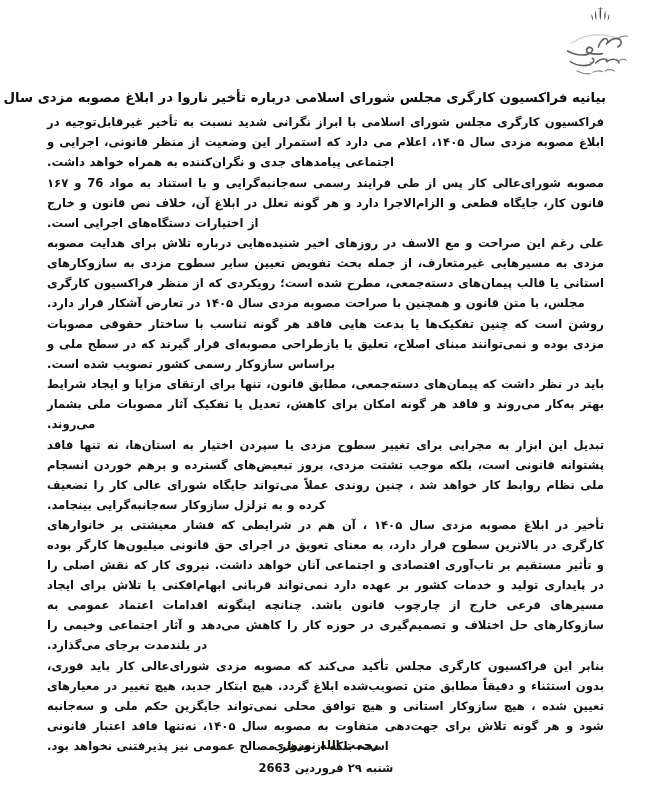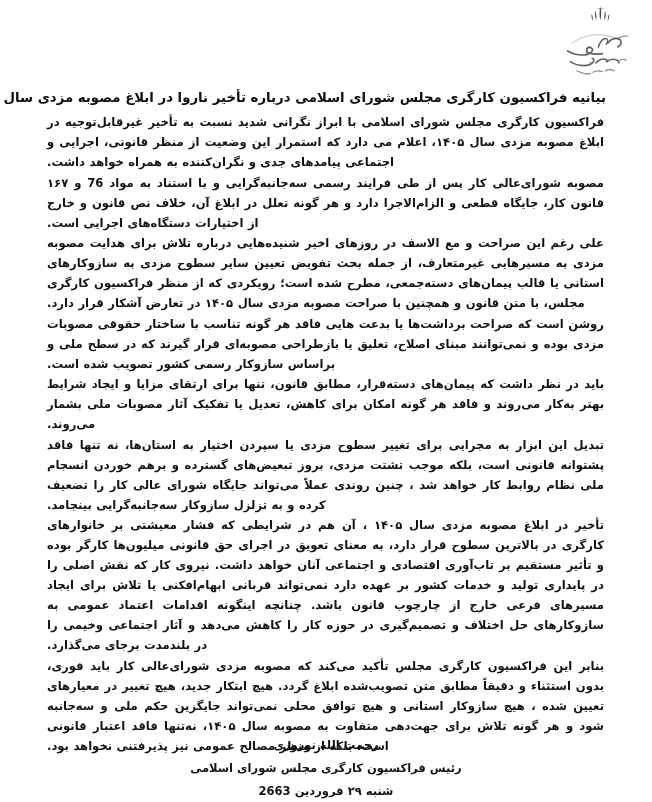--- a/index.html
+++ b/index.html
@@ -141,27 +141,26 @@
       </svg>
     </span>
   </div>
 
   <div class="doc-title">بیانیه فراکسیون کارگری مجلس شورای اسلامی درباره تأخیر ناروا در ابلاغ مصوبه مزدی سال ۱۴۰۵</div>
 
   <div class="body-wrap">
     <p class="para">فراکسیون کارگری مجلس شورای اسلامی با ابراز نگرانی شدید نسبت به تأخیر غیرقابل‌توجیه در ابلاغ مصوبه مزدی سال ۱۴۰۵، اعلام می دارد که استمرار این وضعیت از منظر قانونی، اجرایی و اجتماعی پیامدهای جدی و نگران‌کننده به همراه خواهد داشت.</p>
     <p class="para">مصوبه شورای‌عالی کار پس از طی فرایند رسمی سه‌جانبه‌گرایی و با استناد به مواد 76 و ۱۶۷ قانون کار، جایگاه قطعی و الزام‌الاجرا دارد و هر گونه تعلل در ابلاغ آن، خلاف نص قانون و خارج از اختیارات دستگاه‌های اجرایی است.</p>
     <p class="para">علی رغم این صراحت و مع الاسف در روزهای اخیر شنیده‌هایی درباره تلاش برای هدایت مصوبه مزدی به مسیرهایی غیرمتعارف، از جمله بحث تفویض تعیین سایر سطوح مزدی به سازوکارهای استانی یا قالب پیمان‌های دسته‌جمعی، مطرح شده است؛ رویکردی که از منظر فراکسیون کارگری مجلس، با متن قانون و همچنین با صراحت مصوبه مزدی سال ۱۴۰۵ در تعارض آشکار قرار دارد.</p>
-    <p class="para">روشن است که صراحت برداشت‌ها یا بدعت هایی فاقد هر گونه تناسب با ساختار حقوقی مصوبات مزدی بوده و نمی‌توانند مبنای اصلاح، تعلیق یا بازطراحی مصوبه‌ای قرار گیرند که در سطح ملی و براساس سازوکار رسمی کشور تصویب شده است.</p>
-    <p class="para">باید در نظر داشت که پیمان‌های دسته‌قرار، مطابق قانون، تنها برای ارتقای مزایا و ایجاد شرایط بهتر به‌کار می‌روند و فاقد هر گونه امکان برای کاهش، تعدیل یا تفکیک آثار مصوبات ملی بشمار می‌روند.</p>
+    <p class="para">روشن است که چنین تفکیک‌ها یا بدعت هایی فاقد هر گونه تناسب با ساختار حقوقی مصوبات مزدی بوده و نمی‌توانند مبنای اصلاح، تعلیق یا بازطراحی مصوبه‌ای قرار گیرند که در سطح ملی و براساس سازوکار رسمی کشور تصویب شده است.</p>
+    <p class="para">باید در نظر داشت که پیمان‌های دسته‌جمعی، مطابق قانون، تنها برای ارتقای مزایا و ایجاد شرایط بهتر به‌کار می‌روند و فاقد هر گونه امکان برای کاهش، تعدیل یا تفکیک آثار مصوبات ملی بشمار می‌روند.</p>
     <p class="para">تبدیل این ابزار به مجرایی برای تغییر سطوح مزدی یا سپردن اختیار به استان‌ها، نه تنها فاقد پشتوانه قانونی است، بلکه موجب تشتت مزدی، بروز تبعیض‌های گسترده و برهم خوردن انسجام ملی نظام روابط کار خواهد شد ، چنین روندی عملاً می‌تواند جایگاه شورای عالی کار را تضعیف کرده و به تزلزل سازوکار سه‌جانبه‌گرایی بینجامد.</p>
     <p class="para">تأخیر در ابلاغ مصوبه مزدی سال ۱۴۰۵ ، آن هم در شرایطی که فشار معیشتی بر خانوارهای کارگری در بالاترین سطوح قرار دارد، به معنای تعویق در اجرای حق قانونی میلیون‌ها کارگر بوده و تأثیر مستقیم بر تاب‌آوری اقتصادی و اجتماعی آنان خواهد داشت. نیروی کار که نقش اصلی را در پایداری تولید و خدمات کشور بر عهده دارد نمی‌تواند قربانی ابهام‌افکنی یا تلاش برای ایجاد مسیرهای فرعی خارج از چارچوب قانون باشد. چنانچه اینگونه اقدامات اعتماد عمومی به سازوکارهای حل اختلاف و تصمیم‌گیری در حوزه کار را کاهش می‌دهد و آثار اجتماعی وخیمی را در بلندمدت برجای می‌گذارد.</p>
     <p class="para">بنابر این فراکسیون کارگری مجلس تأکید می‌کند که مصوبه مزدی شورای‌عالی کار باید فوری، بدون استثناء و دقیقاً مطابق متن تصویب‌شده ابلاغ گردد. هیچ ابتکار جدید، هیچ تغییر در معیارهای تعیین شده ، هیچ سازوکار استانی و هیچ توافق محلی نمی‌تواند جایگزین حکم ملی و سه‌جانبه شود و هر گونه تلاش برای جهت‌دهی متفاوت به مصوبه سال ۱۴۰۵، نه‌تنها فاقد اعتبار قانونی است، بلکه از منظر مصالح عمومی نیز پذیرفتنی نخواهد بود.</p>
 
   </div>
 
   <div class="signature">
     <div class="sig-line">رحمت الله نوروزی</div>
-    <div class="sig-line">رئیس فراکسیون کارگری مجلس شورای اسلامی</div>
     <div class="sig-line">شنبه ۲۹ فروردین 2663</div>
   </div>
 
 </div>
 
 </body></html>

